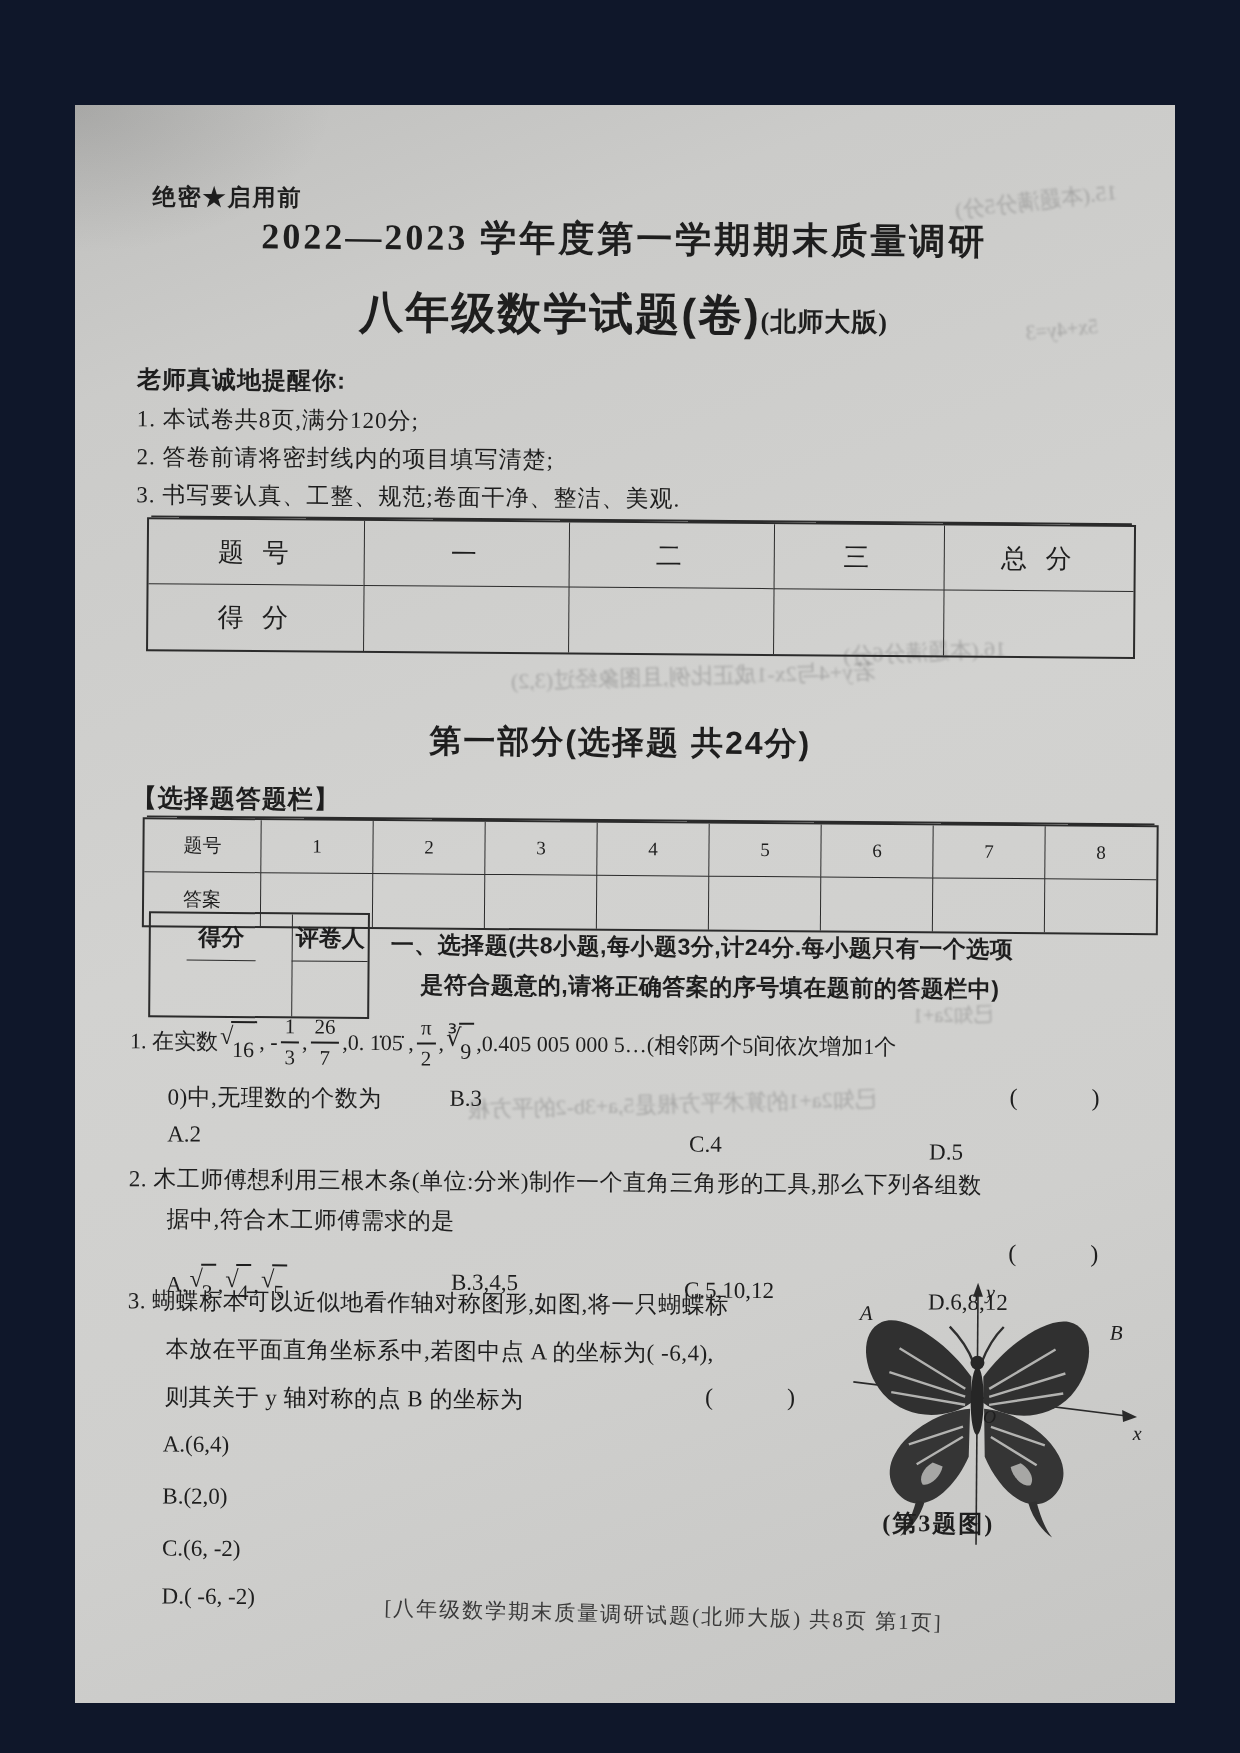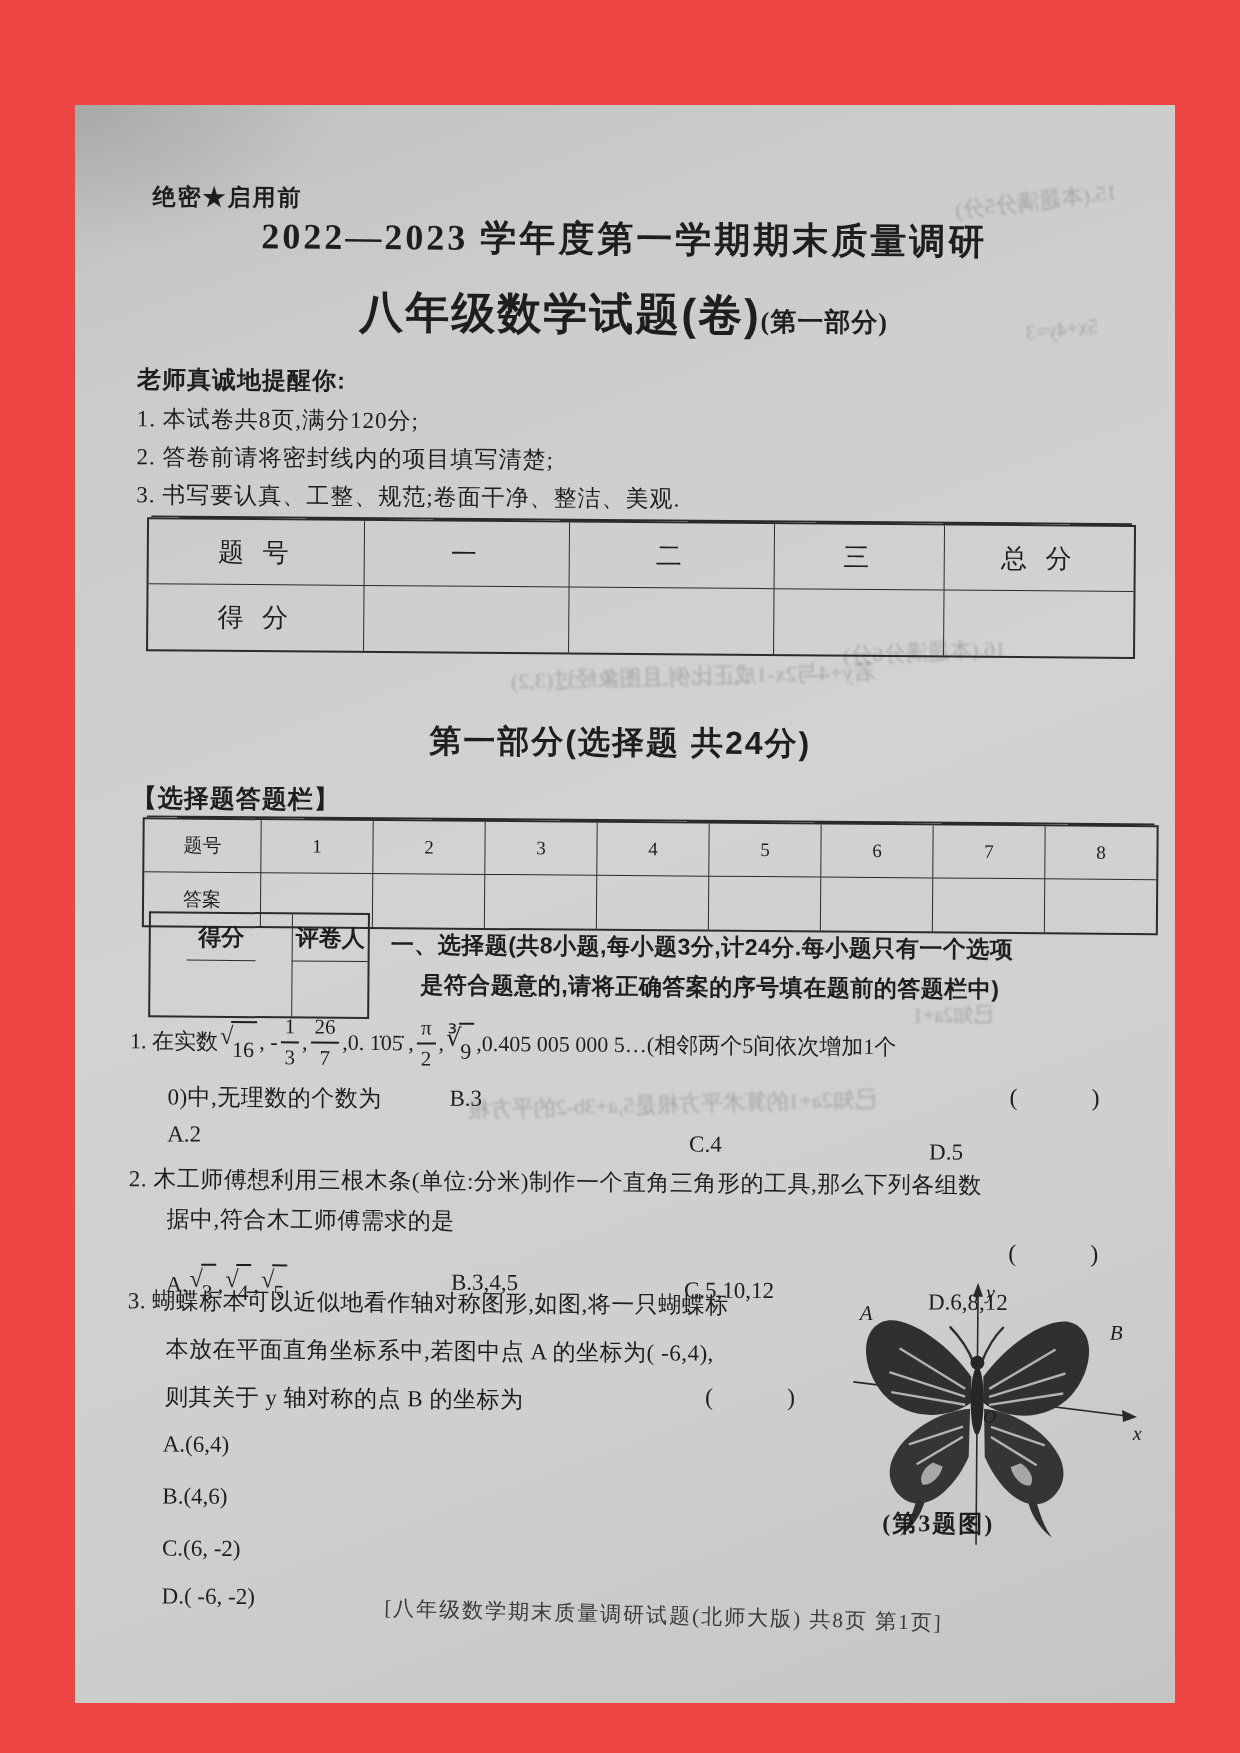--- a/index.html
+++ b/index.html
@@ -1,18 +1,18 @@
 <!DOCTYPE html>
 <html><head>
 <meta charset="utf-8">
 <style>
   html,body{margin:0;padding:0;}
   body{width:1240px;height:1753px;background:#ffffff;overflow:hidden;
        font-family:"Liberation Serif", serif;color:#1e1e1e;}
-  .stage{position:relative;width:1240px;height:1753px;background:#ef4444;}
+  .stage{position:relative;width:1240px;height:1753px;background:#0f172a;}
   .paper{position:absolute;left:75px;top:105px;width:1100px;height:1598px;
          background:linear-gradient(160deg,#bfbfbd 0%,#cbcbc9 15%,#d2d2d0 45%,#cfcfcd 72%,#c5c5c3 100%);}
   .paper::before{content:"";position:absolute;left:0;top:0;width:260px;height:150px;
          background:radial-gradient(ellipse at 0% 0%,rgba(60,60,60,.18),rgba(60,60,60,0) 70%);}
   .content{position:absolute;inset:0;transform:rotate(.45deg);transform-origin:40px 40px;}
   .abs{position:absolute;}
   .sans{font-family:"Liberation Sans", sans-serif;}
   .b{font-weight:bold;}
   .center{left:0;right:0;text-align:center;}
   .secrecy{left:78px;top:76px;font-size:23px;letter-spacing:2px;}
@@ -81,21 +81,21 @@
       <div class="abs bleed b15">15.(本题满分5分)</div>
       <div class="abs bleed beq">5x+4y=3</div>
       <div class="abs bleed b16">16.(本题满分6分)</div>
       <div class="abs bleed bprop">若y+4与2x-1成正比例,且图象经过(3,2)</div>
       <div class="abs bleed bq1a">已知2a+1</div>
       <div class="abs bleed bq1b">已知2a+1的算术平方根是5,a+3b-2的平方根</div>
 
       <div class="abs secrecy sans b">绝密★启用前</div>
       <div class="abs center title1 b">2022—2023 学年度第一学期期末质量调研</div>
       <div class="abs center title2">
-        <span class="sans b">八年级数学试题(卷)</span><span class="edition">(第一部分)</span>
+        <span class="sans b">八年级数学试题(卷)</span><span class="edition">(北师大版)</span>
       </div>
 
       <div class="abs notice b sans" style="left:64px;top:258px;font-size:24px;">老师真诚地提醒你:</div>
       <div class="abs notice" style="left:64px;top:298px;">1. 本试卷共8页,满分120分;</div>
       <div class="abs notice" style="left:64px;top:336px;">2. 答卷前请将密封线内的项目填写清楚;</div>
       <div class="abs notice" style="left:64px;top:374px;">3. 书写要认真、工整、规范;卷面干净、整洁、美观.</div>
 
       <div class="abs t1">
         <div>题  号</div>
         <div>一</div>
@@ -200,21 +200,21 @@
         </div>
       <div class="abs opt" style="left:385px;top:1162px;">B.3,4,5</div>
       <div class="abs opt" style="left:618px;top:1168px;">C.5,10,12</div>
       <div class="abs opt" style="left:862px;top:1178px;">D.6,8,12</div>
 
       <div class="abs qtext" style="left:62px;top:1180px;">3. 蝴蝶标本可以近似地看作轴对称图形,如图,将一只蝴蝶标</div>
       <div class="abs qtext" style="left:100px;top:1228px;">本放在平面直角坐标系中,若图中点 A 的坐标为( -6,4),</div>
       <div class="abs qtext" style="left:100px;top:1276px;">则其关于 y 轴对称的点 B 的坐标为</div>
       <div class="abs bracket" style="left:640px;top:1274px;">(  )</div>
       <div class="abs opt" style="left:98px;top:1326px;">A.(6,4)</div>
-      <div class="abs opt" style="left:98px;top:1378px;">B.(4,6)</div>
+      <div class="abs opt" style="left:98px;top:1378px;">B.(2,0)</div>
       <div class="abs opt" style="left:98px;top:1430px;">C.(6, -2)</div>
       <div class="abs opt" style="left:98px;top:1478px;">D.( -6, -2)</div>
 
       <div class="abs fig">
         <svg width="320" height="316" viewBox="0 0 320 316">
 
           <line x1="140" y1="16" x2="140" y2="268" stroke="#2a2a2a" stroke-width="1.6"></line>
           <polygon points="140,6 135,20 145,20" fill="#2a2a2a"></polygon>
           <line x1="16" y1="106" x2="290" y2="138" stroke="#2a2a2a" stroke-width="1.6"></line>
           <polygon points="300,139 285,132 286,144" fill="#2a2a2a"></polygon>

